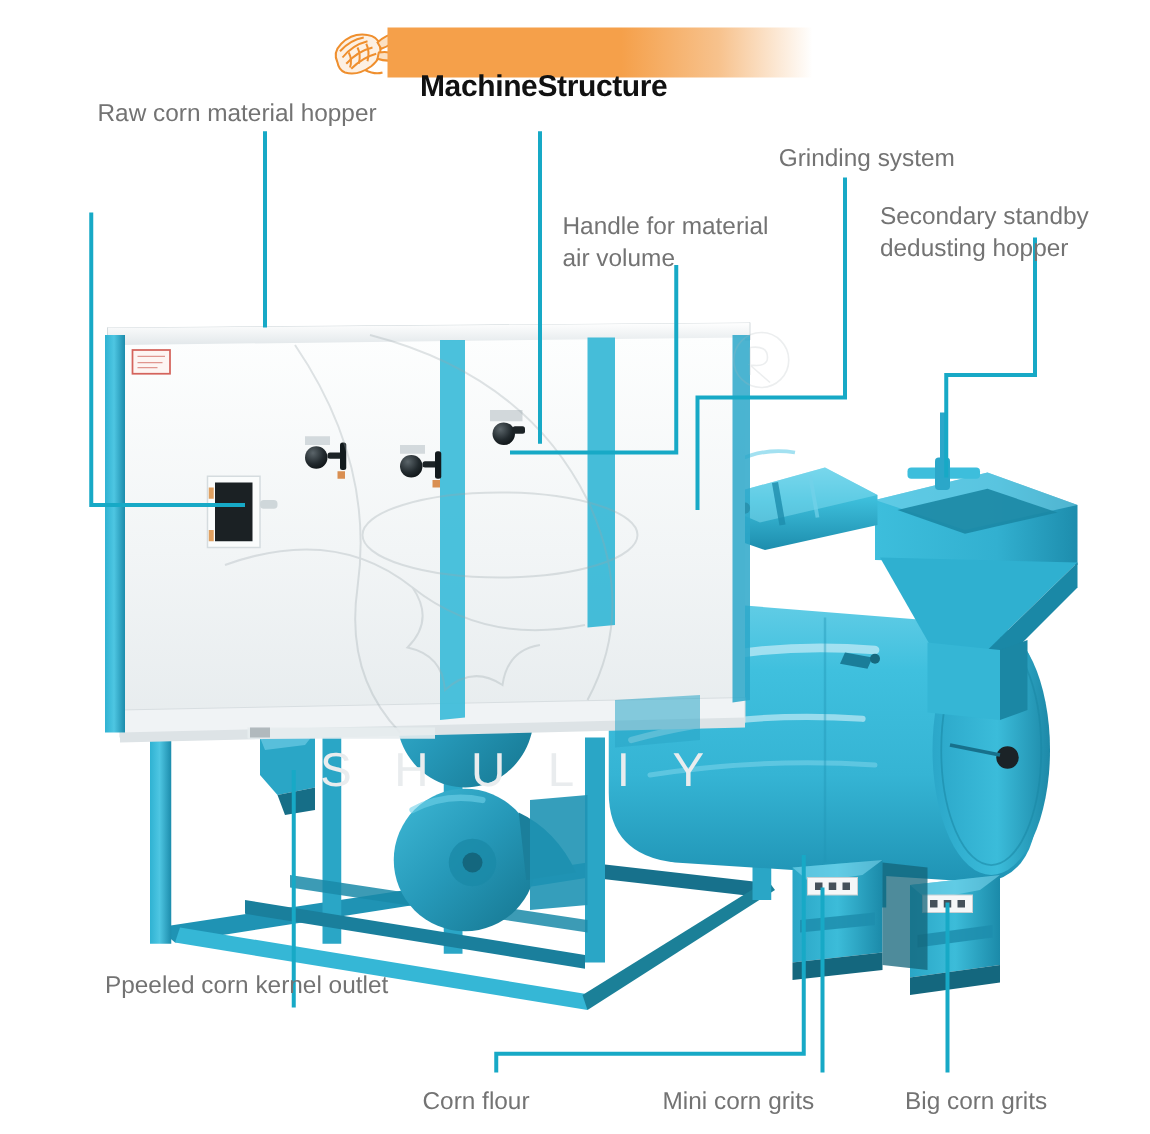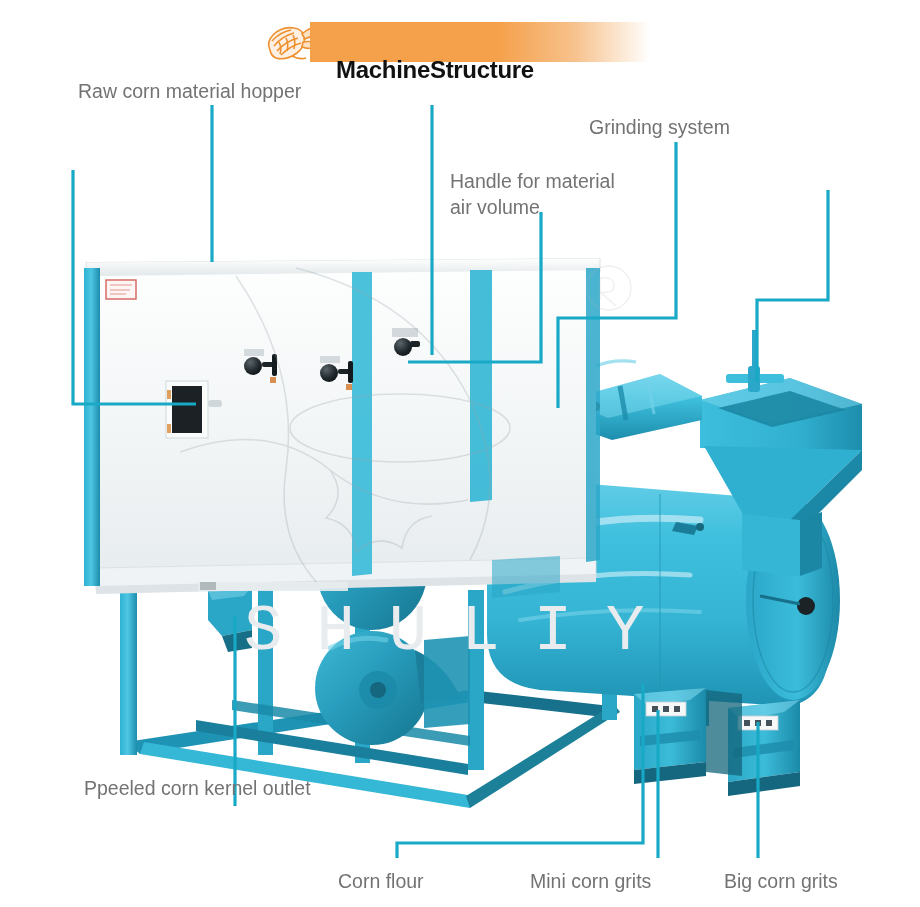--- a/index.html
+++ b/index.html
@@ -71,24 +71,25 @@
   #machine {
     position: absolute;
     left: 0;
     top: 0;
     width: 920px;
     height: 907px;
   }
   .wm {
     position: absolute;
     color: #e9ecee;
-    font-size: 64px;
+    font-size: 38px;
     letter-spacing: 34px;
-    font-family: Liberation Mono, monospace;
+    font-family: Liberation Sans, sans-serif;
     user-select: none;
+    margin-left: 12px;
   }
 </style>
 </head>
 <body>
 
 <div id="stage">
 
   <svg id="machine" viewBox="0 0 920 907" xmlns="http://www.w3.org/2000/svg">
     <defs>
       <linearGradient id="gDrum" x1="0" y1="0" x2="0" y2="1">
@@ -363,22 +364,24 @@
   <div id="title-banner"></div>
   <div id="title-text">MachineStructure</div>
 
 
   <div class="label" style="left:78px; top:78px;">Raw corn material hopper</div>
 
 
   <div class="label" style="left:450px; top:168px;">Handle for material
 air volume</div>
 
-  <div class="label" style="left:589px; top:114px;">Grinding system</div>
-
+  <div class="label" style="left:623px; top:114px;">Grinding system</div>
+
+  <div class="label" style="left:704px; top:160px;">Secondary standby
+dedusting hopper</div>
 
   <div class="label" style="left:84px; top:775px;">Ppeeled corn kernel outlet</div>
 
   <div class="label" style="left:338px; top:868px;">Corn flour</div>
 
   <div class="label" style="left:530px; top:868px;">Mini corn grits</div>
 
   <div class="label" style="left:724px; top:868px;">Big corn grits</div>
 
 </div>

